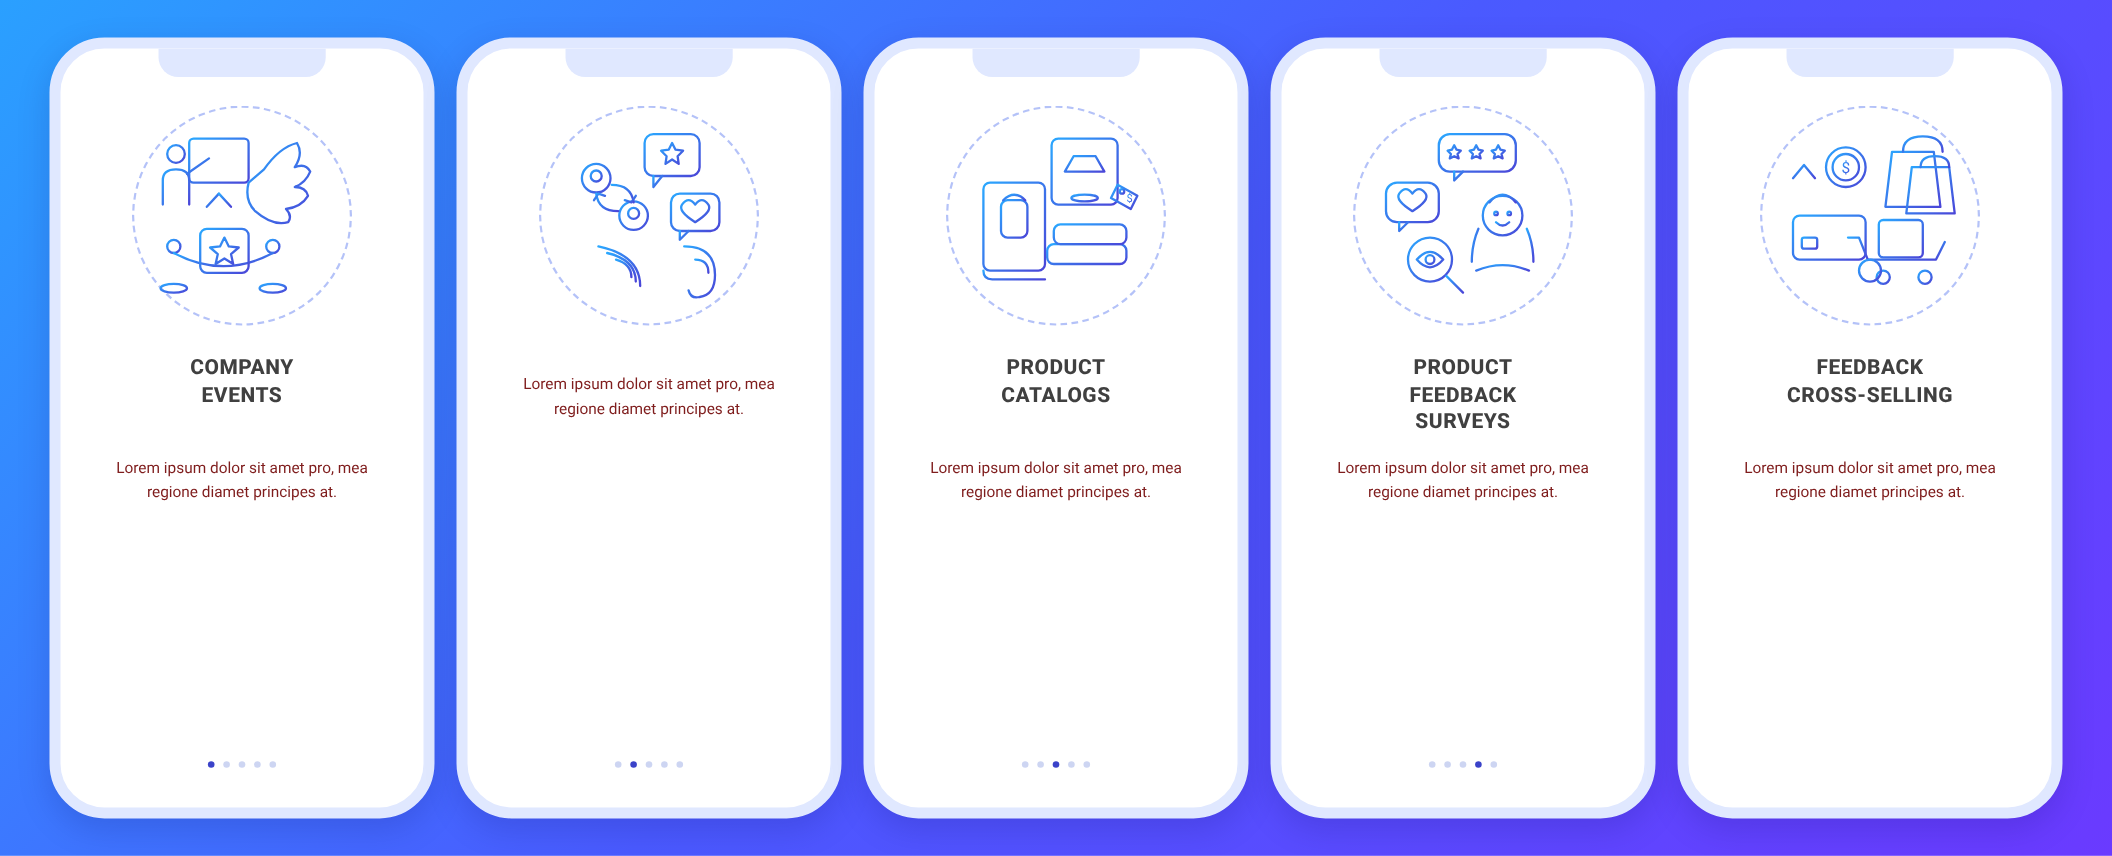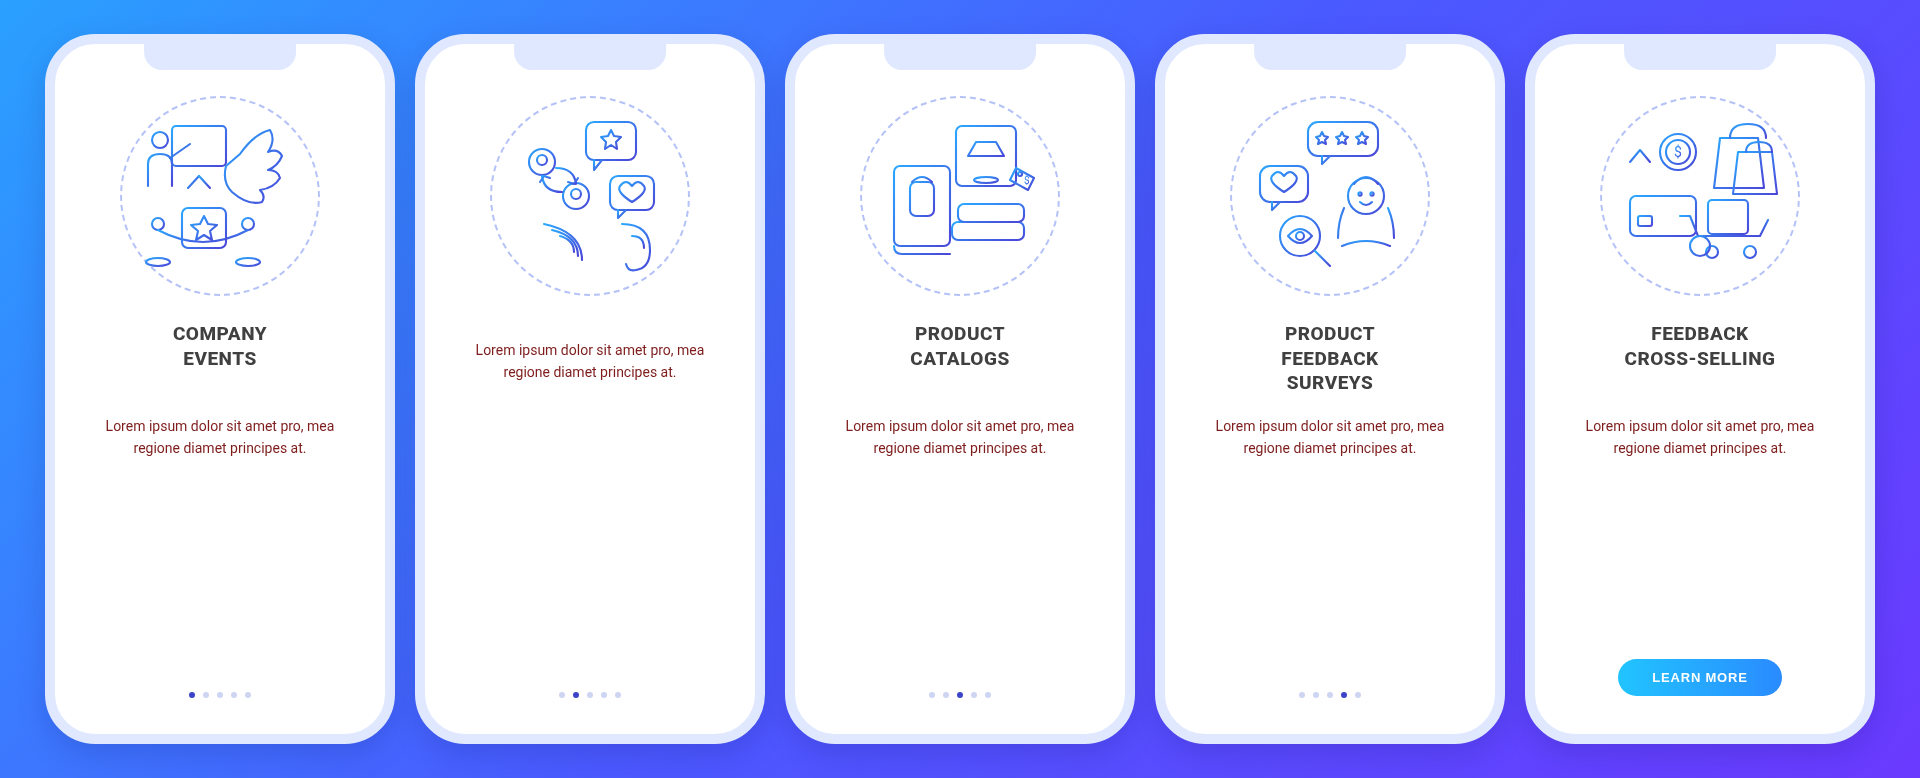--- a/index.html
+++ b/index.html
@@ -342,17 +342,16 @@
             <circle cx="100" cy="150" r="10"></circle>
               <line x1="100" y1="144" x2="100" y2="156"></line>
               <line x1="94" y1="150" x2="106" y2="150"></line>
           </g>
         </svg>
       </div>
       <div class="title">FEEDBACK
 CROSS-SELLING</div>
       <div class="desc">Lorem ipsum dolor sit amet pro, mea regione diamet principes at.</div>
       <div class="spacer"></div>
-      <button class="cta">LEARN MORE</button>
     </div>
   </div>
 
 </div>
 
 </body></html>

